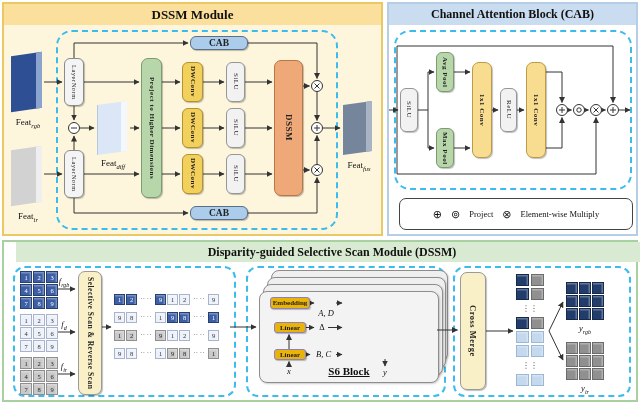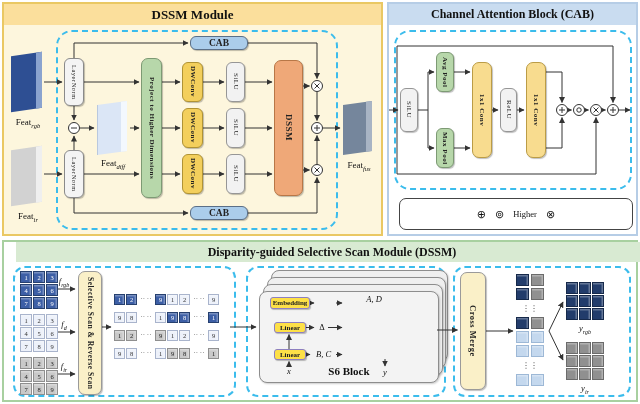--- a/index.html
+++ b/index.html
@@ -18,21 +18,21 @@
   .blk{position:absolute;box-sizing:border-box;display:flex;align-items:center;justify-content:center;
        text-align:center;border-radius:6px;color:#222;box-shadow:1px 1px 1px rgba(0,0,0,0.25);}
   .vt{writing-mode:vertical-rl;text-orientation:mixed;letter-spacing:0.5px;}
   .b-cabsm{background:#abcdeb;border:1px solid #5b6f87;font-weight:bold;font-size:9.5px;}
   .b-ln{background:#f4f4f4;border:1px solid #8a8a8a;font-size:6.5px;}
   .b-green{background:#b7d7aa;border:1px solid #7d9a74;font-weight:bold;font-size:7px;}
   .b-yellow{background:#f3cf5c;border:1px solid #b09334;font-weight:bold;font-size:7px;}
   .b-silu{background:#f2f2f2;border:1px solid #969696;font-size:7px;}
   .b-orange{background:#efa878;border:1px solid #b87747;font-weight:bold;font-size:9px;border-radius:7px;}
   .b-cream{background:#faf0c8;border:1px solid #9a9a9a;font-weight:bold;font-size:7.5px;border-radius:7px;}
-  .b-lav{background:#fde047;border:1px solid #8d7fc0;font-weight:bold;font-size:7px;border-radius:3px;}
+  .b-lav{background:#eab308;border:1px solid #8d7fc0;font-weight:bold;font-size:7px;border-radius:3px;}
   .mlabel{position:absolute;font-size:9px;color:#111;text-align:center;}
   .mlabel sub{font-style:italic;font-size:6.5px;}
   .fm{position:absolute;}
   .fm .face{position:absolute;transform:skewY(-8deg);}
   .grid3{position:absolute;display:grid;grid-template-columns:repeat(3,12px);grid-auto-rows:12px;gap:1px;}
   .cube{box-sizing:border-box;display:flex;align-items:center;justify-content:center;
         font-size:6.5px;border:1px solid #777;box-shadow:inset -1.5px 1.5px 0 rgba(255,255,255,0.3);}
   .c-rgb{background:#3d5fa6;color:#fff;border-color:#26406f;}
   .c-d{background:#edf1fa;color:#333;border-color:#a9b4cc;}
   .c-ir{background:#c9c9c9;color:#222;border-color:#8f8f8f;}
@@ -240,22 +240,23 @@
   <div class="blk b-silu vt" style="left:400px;top:88px;width:18px;height:44px;">SiLU</div>
   <div class="blk b-green vt" style="left:436px;top:52px;width:18px;height:40px;">Avg Pool</div>
   <div class="blk b-green vt" style="left:436px;top:128px;width:18px;height:40px;">Max Pool</div>
   <div class="blk vt" style="left:472px;top:62px;width:20px;height:96px;background:#f8dc8f;border:1px solid #bb9c46;font-weight:bold;font-size:7px;border-radius:7px;">1x1 Conv</div>
   <div class="blk b-silu vt" style="left:500px;top:88px;width:17px;height:44px;">ReLU</div>
   <div class="blk vt" style="left:526px;top:62px;width:20px;height:96px;background:#f8dc8f;border:1px solid #bb9c46;font-weight:bold;font-size:7px;border-radius:7px;">1x1 Conv</div>
 
   <div class="legend">
     <span class="sym">⊕</span>
     <span class="sym">⊚</span>
-    <span>Higher</span>
+    <span>Project</span>
     <span class="sym">⊗</span>
+    <span>Element-wise Multiply</span>
   </div>
 
   <div class="grid3" style="left:20px;top:271px;">
       <div class="cube c-rgb">1</div>
       <div class="cube c-rgb">2</div>
       <div class="cube c-rgb">3</div>
       <div class="cube c-rgb">4</div>
       <div class="cube c-rgb">5</div>
       <div class="cube c-rgb">6</div>
       <div class="cube c-rgb">7</div>
@@ -332,28 +333,28 @@
       <div class="cube c-d">8</div>
       <div class="sdots">·· ··</div>
       <div class="cube c-d">1</div>
       <div class="cube c-ir">9</div>
       <div class="cube c-ir">8</div>
       <div class="sdots">·· ··</div>
       <div class="cube c-ir">1</div>
     </div>
 
   <div class="blk b-lav" style="left:270px;top:297px;width:40px;height:12px;">Embedding</div>
-  <div class="slabel" style="left:315px;top:294px;width:22px;margin-left:48px;">A, D</div>
+  <div class="slabel" style="left:315px;top:308px;width:22px;">A, D</div>
   <div class="blk b-lav" style="left:274px;top:322px;width:32px;height:11px;">Linear</div>
   <div class="slabel" style="left:316px;top:322px;width:12px;font-style:normal;">Δ</div>
   <div class="blk b-lav" style="left:274px;top:349px;width:32px;height:11px;">Linear</div>
   <div class="slabel" style="left:311px;top:349px;width:25px;">B, C</div>
   <div class="slabel" style="left:283px;top:366px;width:12px;">x</div>
 
-  <div class="slabel" style="left:316px;top:365px;width:66px;font-weight:bold;font-style:normal;font-size:11px;">S6 Block</div>
+  <div class="slabel" style="left:316px;top:365px;width:66px;font-weight:bold;font-style:normal;font-size:11px;text-decoration:underline;">S6 Block</div>
   <div class="slabel" style="left:380px;top:367px;width:10px;">y</div>
 
   <div class="blk b-cream vt" style="left:460px;top:272px;width:26px;height:118px;font-size:8.5px;">Cross Merge</div>
 
   <div class="pairs" style="left:516px;top:274px;">
       <div class="prow">
         <div class="cube c-navy"></div>
         <div class="cube c-gray"></div>
       </div>
       <div class="prow">

